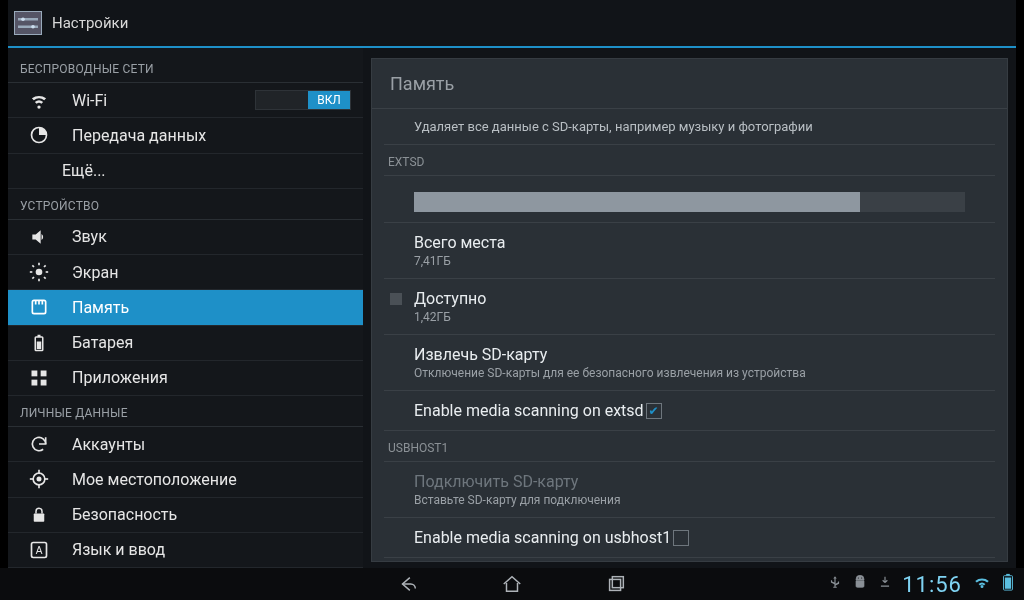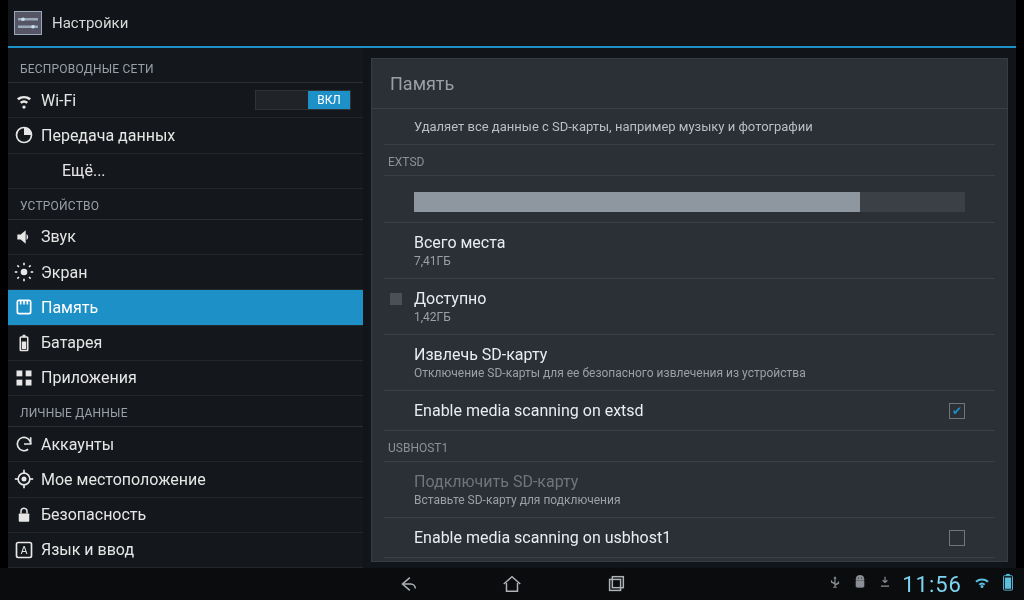--- a/index.html
+++ b/index.html
@@ -23,21 +23,21 @@
     width: 355px; background: #14171b; overflow: hidden; display:flex; flex-direction:column;
     padding-top: 4px;
   }
   .section-header {
     color: #9aa0a6; font-size: 12px; letter-spacing: .2px;
     padding: 10px 12px 6px 12px; text-transform: uppercase;
     border-bottom: 1px solid #2a2f34;
   }
   .nav-item {
     display: flex; align-items: center; height: 36px;
-    padding: 0 12px 0 5px; gap: 6px; border-bottom: 1px solid #23272c;
+    padding: 0 12px 0 20px; gap: 22px; border-bottom: 1px solid #23272c;
     color: #e6e6e6; font-size: 16px; cursor: pointer; position: relative;
   }
   .nav-item.noicon { padding-left: 54px; }
   .nav-item .icon { width: 22px; height: 22px; display:flex; align-items:center; justify-content:center; color:#e6e6e6; }
   .nav-item.selected { background: #1e90c8; color: #fff; }
   .nav-item.selected .icon { color: #fff; }
   .nav-item .toggle {
     margin-left: auto; width: 96px; height: 20px; background: #202428;
     border: 1px solid #2e3338; position: relative; font-size: 11px;
     display:flex; align-items:center; justify-content:flex-end; color:#cfe9f5;
@@ -62,21 +62,21 @@
   }
   .storage-bar .fill { position:absolute; left:0; top:0; bottom:0; background:#8e97a0; }
   .row {
     padding: 10px 30px; border-bottom: 1px solid #3a4046; display:flex; flex-direction:column; gap:2px;
     position:relative;
   }
   .row .swatch { position:absolute; left:6px; top:14px; width:12px; height:12px; }
   .row .title-line { color:#e9edf0; font-size:16px; }
   .row .sub-line { color:#9aa0a6; font-size:12px; }
   .row.disabled .title-line { color:#6e767d; }
-  .row.check { flex-direction:row; align-items:center; justify-content:space-between; }
+  .row.check { flex-direction:row; align-items:center; }
   .checkbox {
     width:16px; height:16px; border:1px solid #6e767d; display:flex; align-items:center; justify-content:center;
   }
   .checkbox.checked::after { content:"✔"; color:#1e90c8; font-size:12px; line-height:1; }
   .sep { height:1px; background:#3a4046; margin: 0 0; }
 
   .navbar {
     position:absolute; left:0; right:0; bottom:0; height:32px; background:#0b0c0e;
     display:flex; align-items:center; justify-content:center; gap:72px;
   }

